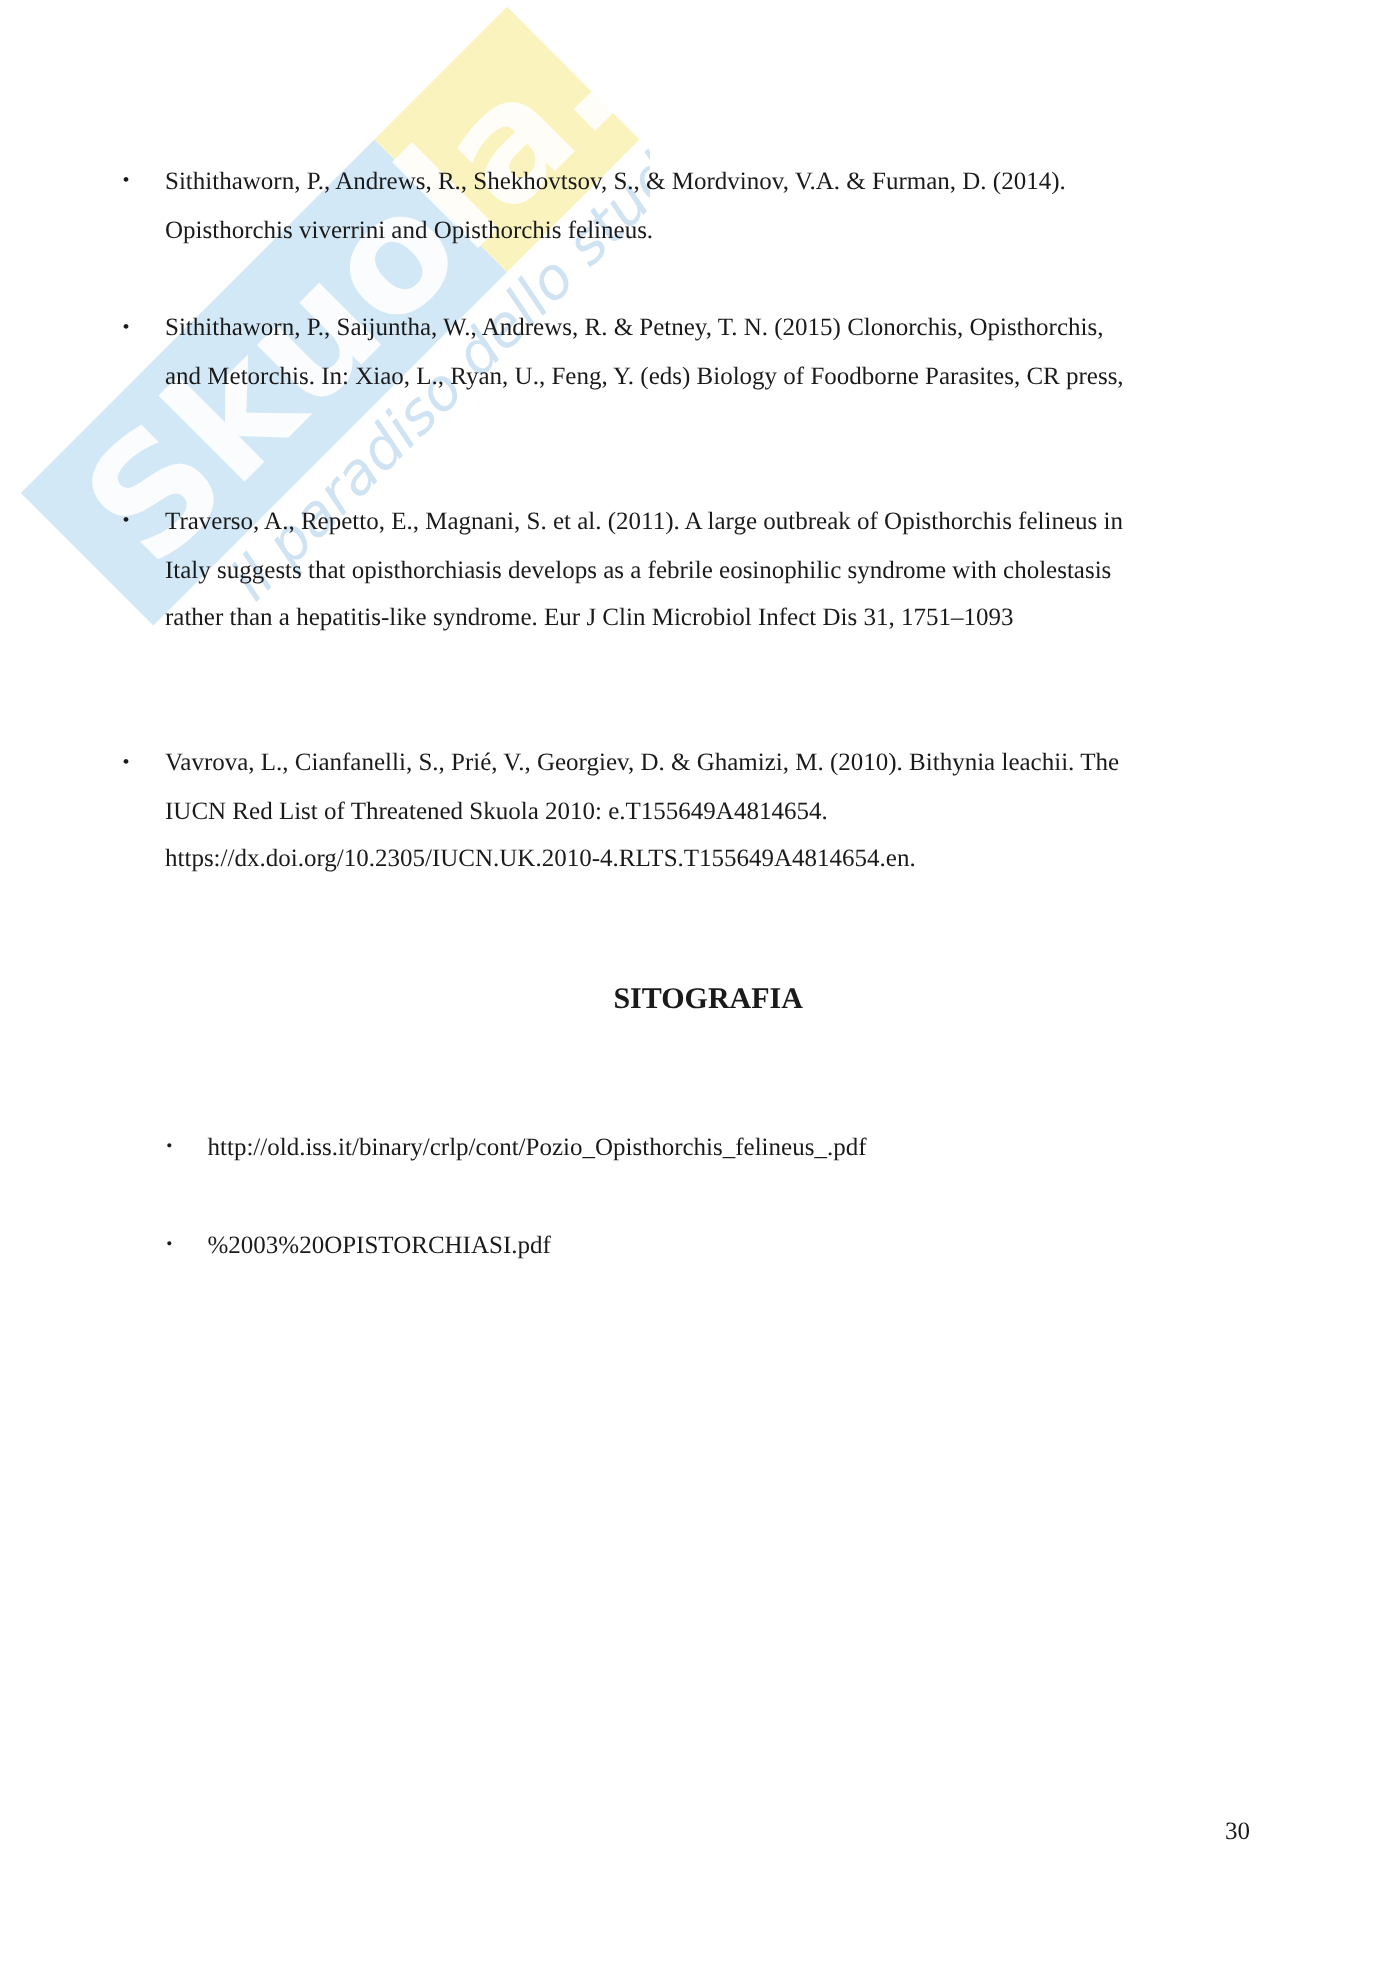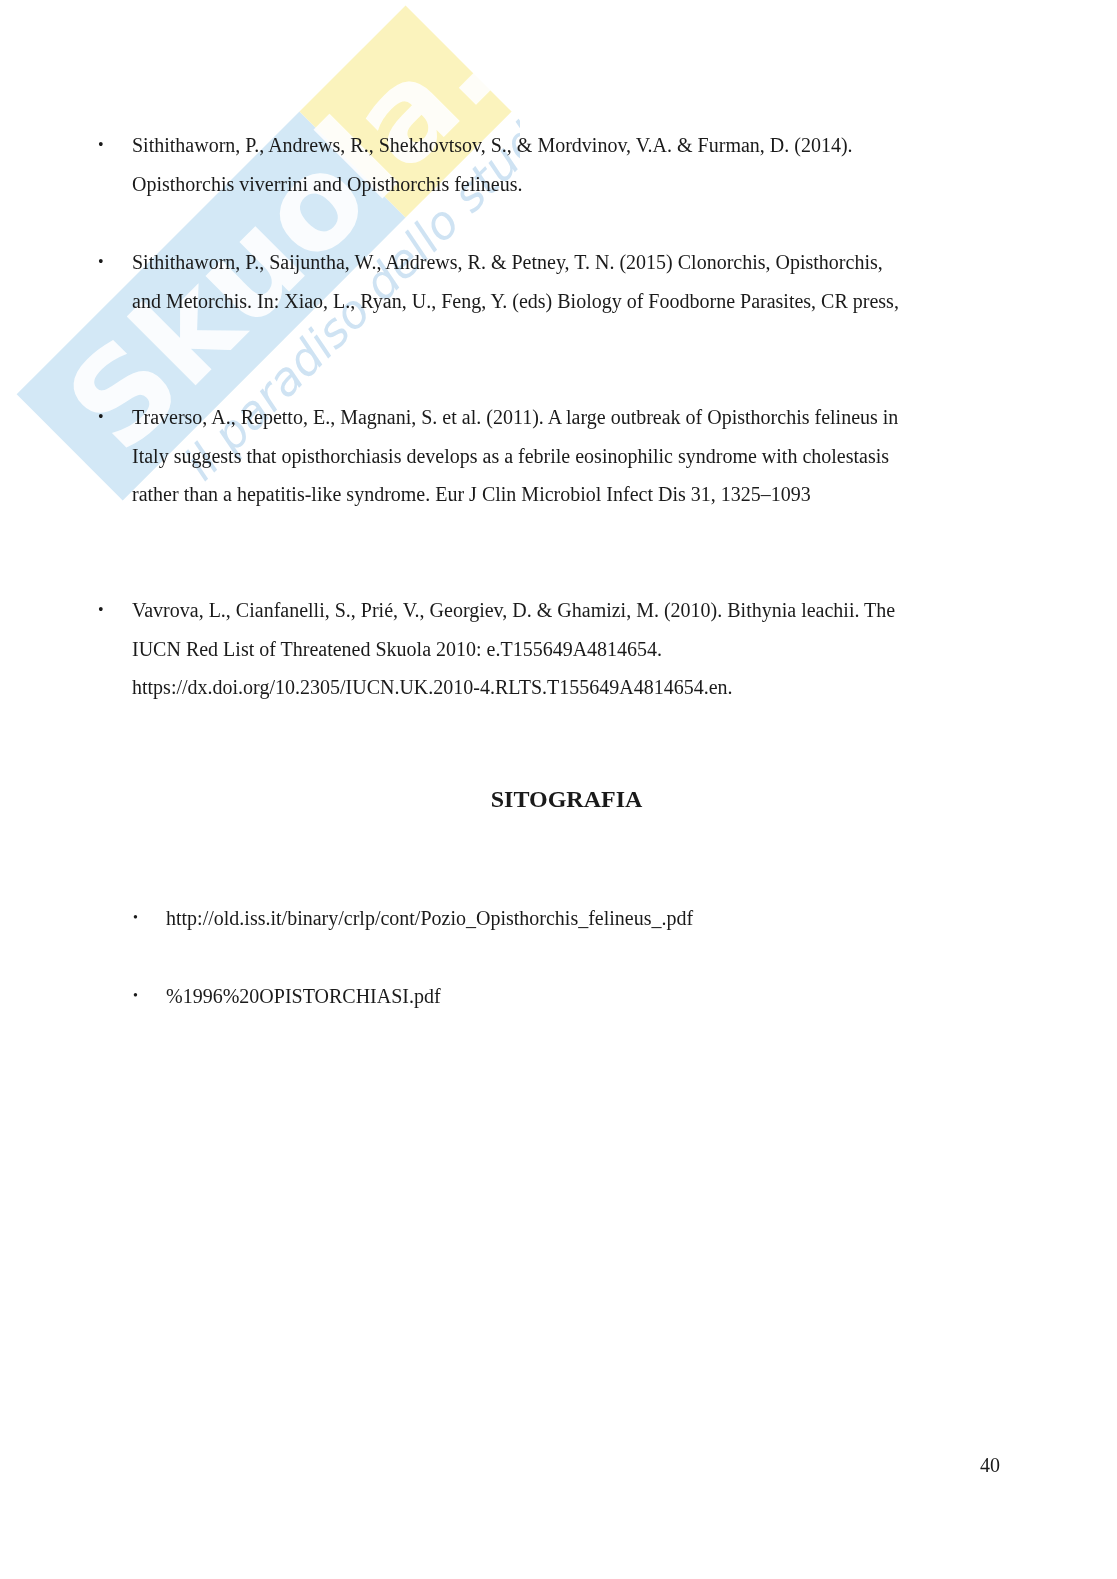--- a/index.html
+++ b/index.html
@@ -113,37 +113,37 @@
   <div class="ref" style="top:243px;">
     <span class="bullet">•</span>
     <span class="line">Sithithaworn, P., Saijuntha, W., Andrews, R. &amp; Petney, T. N. (2015) Clonorchis, Opisthorchis,</span>
     <span class="line">and Metorchis. In: Xiao, L., Ryan, U., Feng, Y. (eds) Biology of Foodborne Parasites, CR press,</span>
   </div>
 
   <div class="ref" style="top:398px;">
     <span class="bullet">•</span>
     <span class="line">Traverso, A., Repetto, E., Magnani, S. et al. (2011). A large outbreak of Opisthorchis felineus in</span>
     <span class="line">Italy suggests that opisthorchiasis develops as a febrile eosinophilic syndrome with cholestasis</span>
-    <span class="line">rather than a hepatitis-like syndrome. Eur J Clin Microbiol Infect Dis 31, 1325–1093</span>
+    <span class="line">rather than a hepatitis-like syndrome. Eur J Clin Microbiol Infect Dis 31, 1751–1093</span>
   </div>
 
   <div class="ref" style="top:591px;">
     <span class="bullet">•</span>
     <span class="line">Vavrova, L., Cianfanelli, S., Prié, V., Georgiev, D. &amp; Ghamizi, M. (2010). Bithynia leachii. The</span>
     <span class="line">IUCN Red List of Threatened Skuola 2010: e.T155649A4814654.</span>
     <span class="line">https://dx.doi.org/10.2305/IUCN.UK.2010-4.RLTS.T155649A4814654.en.</span>
   </div>
 
   <div class="section-title">SITOGRAFIA</div>
 
   <div class="site" style="top:899px;">
     <span class="bullet">•</span>
     <span class="line">http://old.iss.it/binary/crlp/cont/Pozio_Opisthorchis_felineus_.pdf</span>
   </div>
 
   <div class="site" style="top:977px;">
     <span class="bullet">•</span>
-    <span class="line">%1996%20OPISTORCHIASI.pdf</span>
+    <span class="line">%2003%20OPISTORCHIASI.pdf</span>
   </div>
 
-  <div class="page-number">40</div>
+  <div class="page-number">30</div>
 
 </div>
 
 </body></html>

